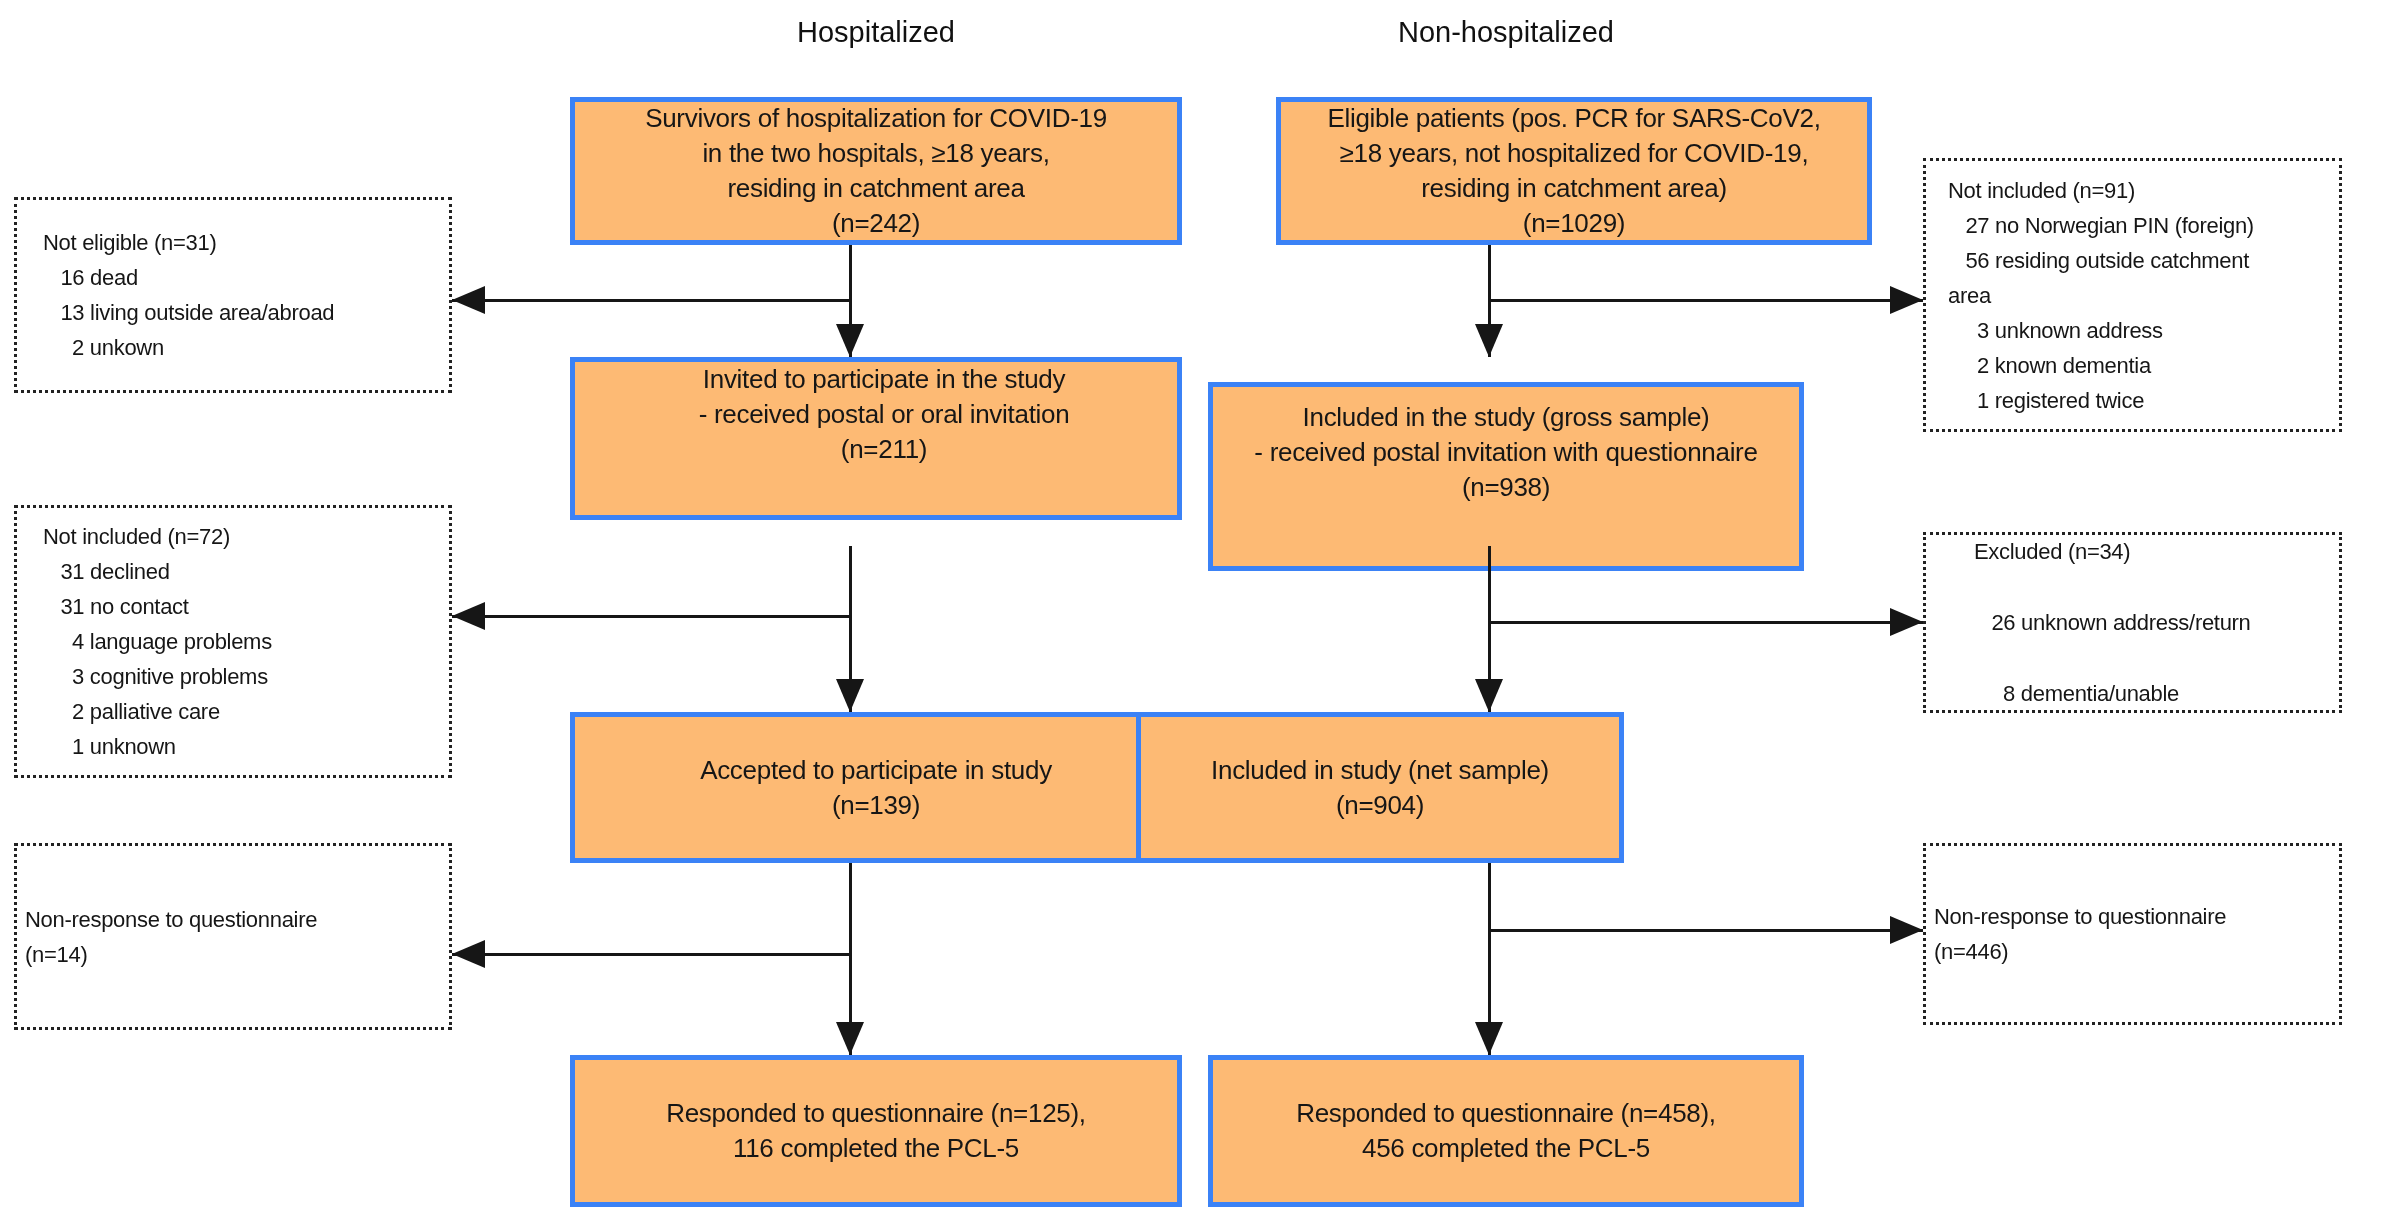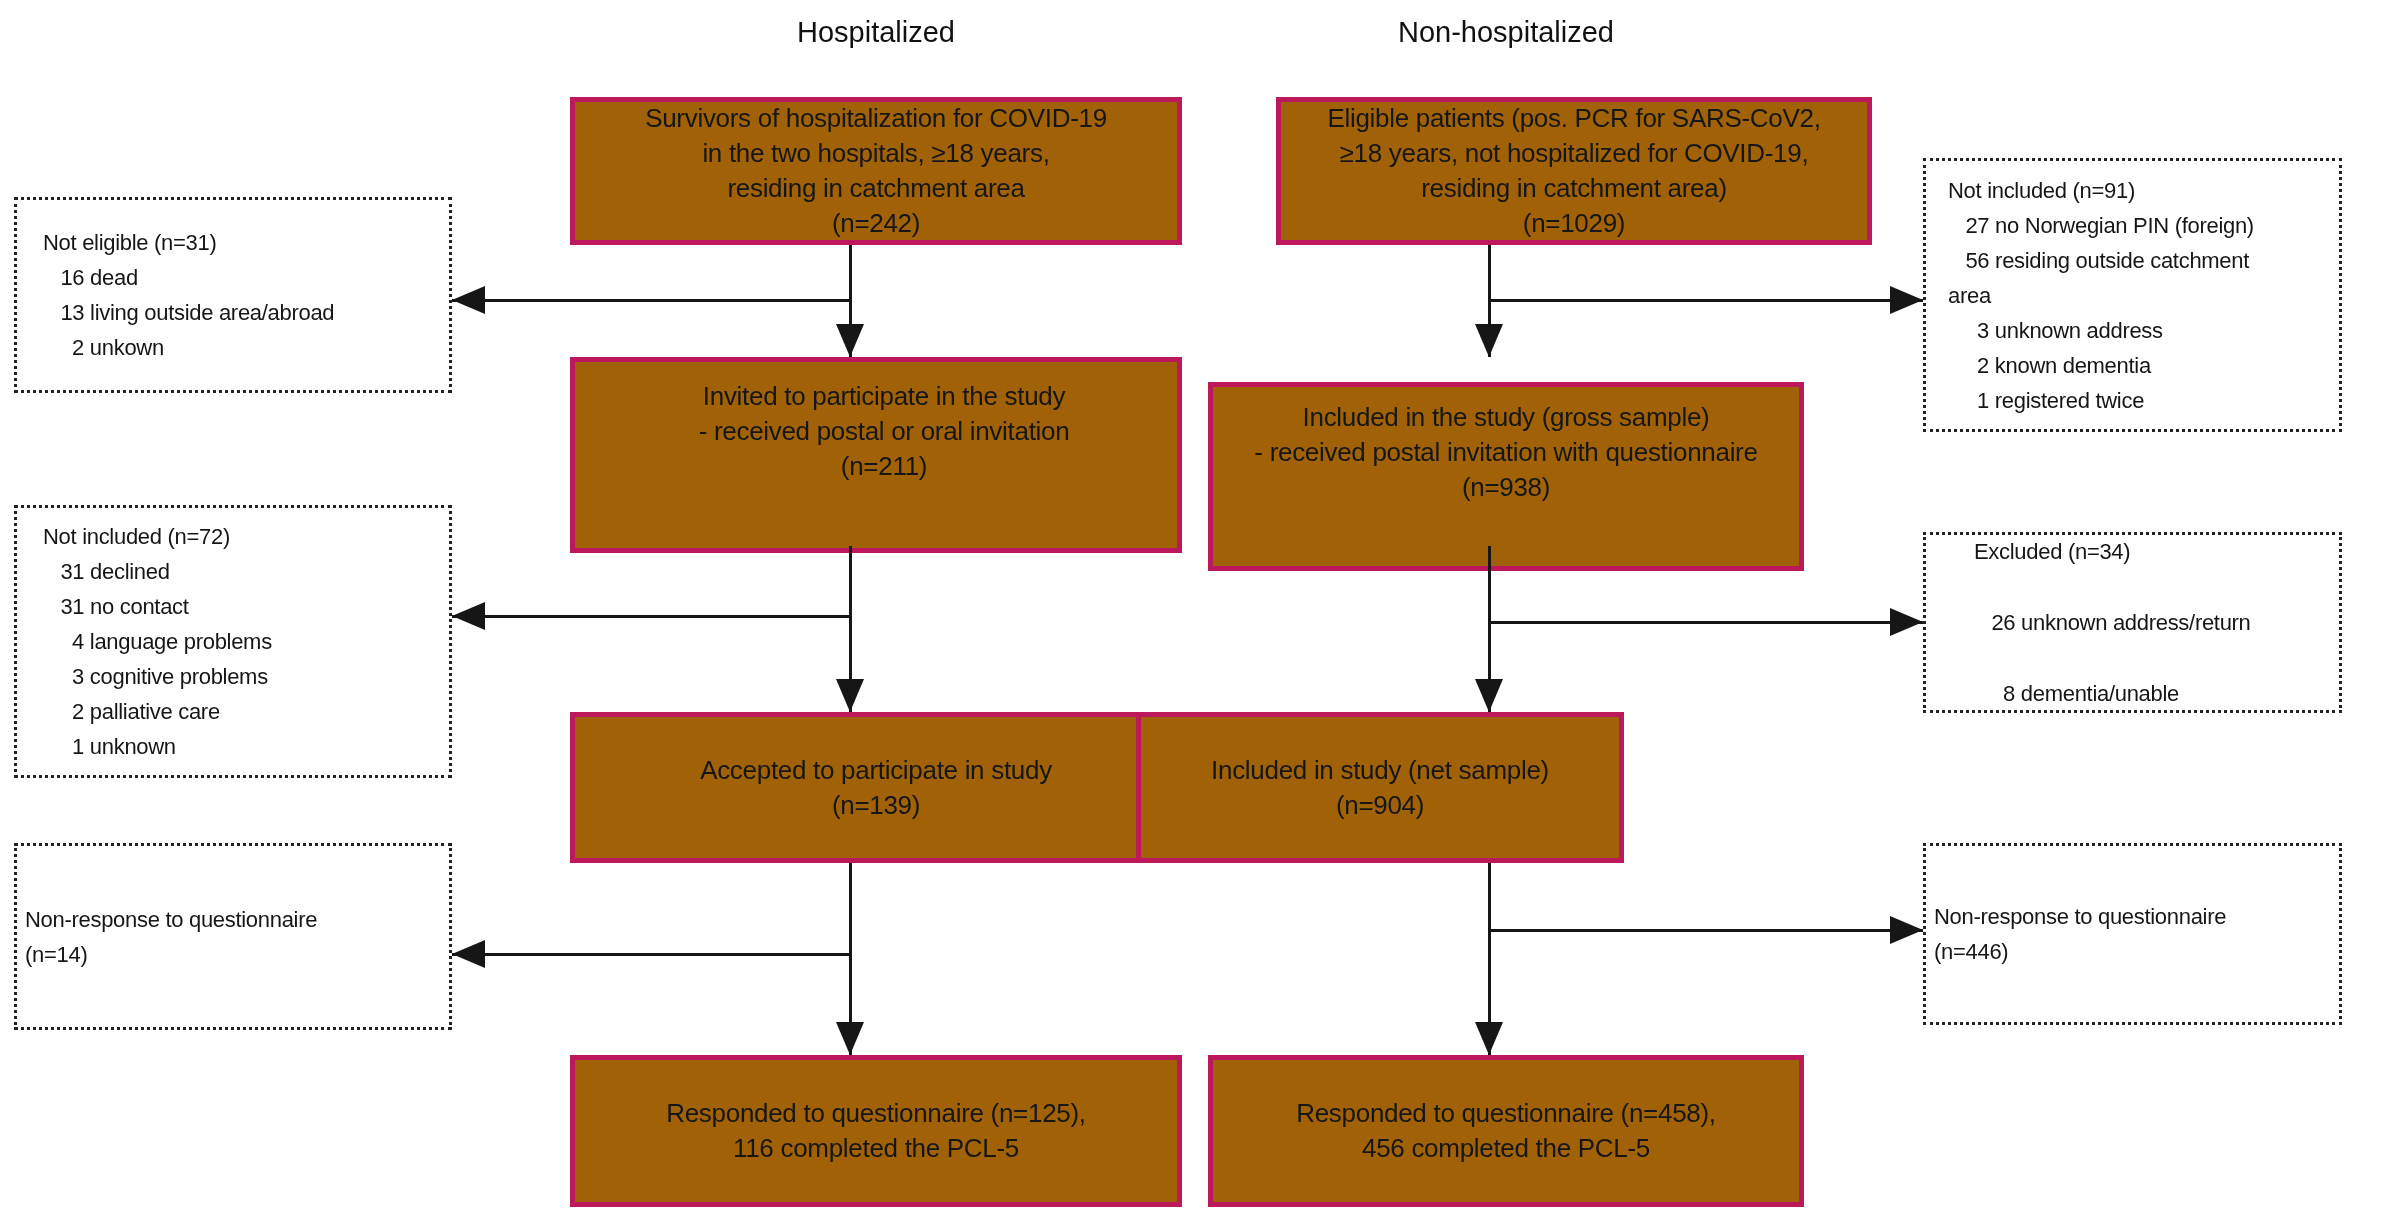--- a/index.html
+++ b/index.html
@@ -15,22 +15,22 @@
   }
   .hdr {
     position: absolute;
     font-size: 29px;
     line-height: 36px;
     text-align: center;
     color: #111111;
   }
   .sbox {
     position: absolute;
-    border: 5px solid #be185d;
-    background: #a16207;
+    border: 5px solid #3b82f6;
+    background: #fdba74;
     display: flex;
     flex-direction: column;
     justify-content: center;
     align-items: center;
     text-align: center;
     font-size: 26px;
     line-height: 35px;
     letter-spacing: -0.3px;
     padding: 0 4px;
   }
@@ -65,21 +65,21 @@
 
   <div class="hdr" style="left:570px; top:14px; width:612px;">Hospitalized</div>
   <div class="hdr" style="left:1208px; top:14px; width:596px;">Non-hospitalized</div>
 
   <div class="sbox" style="left:570px; top:97px; width:612px; height:148px;">
       <div class="tline">Survivors of hospitalization for COVID-19</div>
       <div class="tline">in the two hospitals, ≥18 years,</div>
       <div class="tline">residing in catchment area</div>
       <div class="tline">(n=242)</div>
     </div>
-  <div class="sbox bias-top" style="left:570px; top:357px; width:612px; height:196px;padding-left:20px;">
+  <div class="sbox bias-top" style="left:570px; top:357px; width:612px; height:163px;padding-left:20px;">
       <div class="tline">Invited to participate in the study</div>
       <div class="tline">- received postal or oral invitation</div>
       <div class="tline">(n=211)</div>
     </div>
   <div class="sbox" style="left:570px; top:712px; width:612px; height:151px;">
       <div class="tline">Accepted to participate in study</div>
       <div class="tline">(n=139)</div>
     </div>
   <div class="sbox" style="left:570px; top:1055px; width:612px; height:152px;">
       <div class="tline">Responded to questionnaire (n=125),</div>

